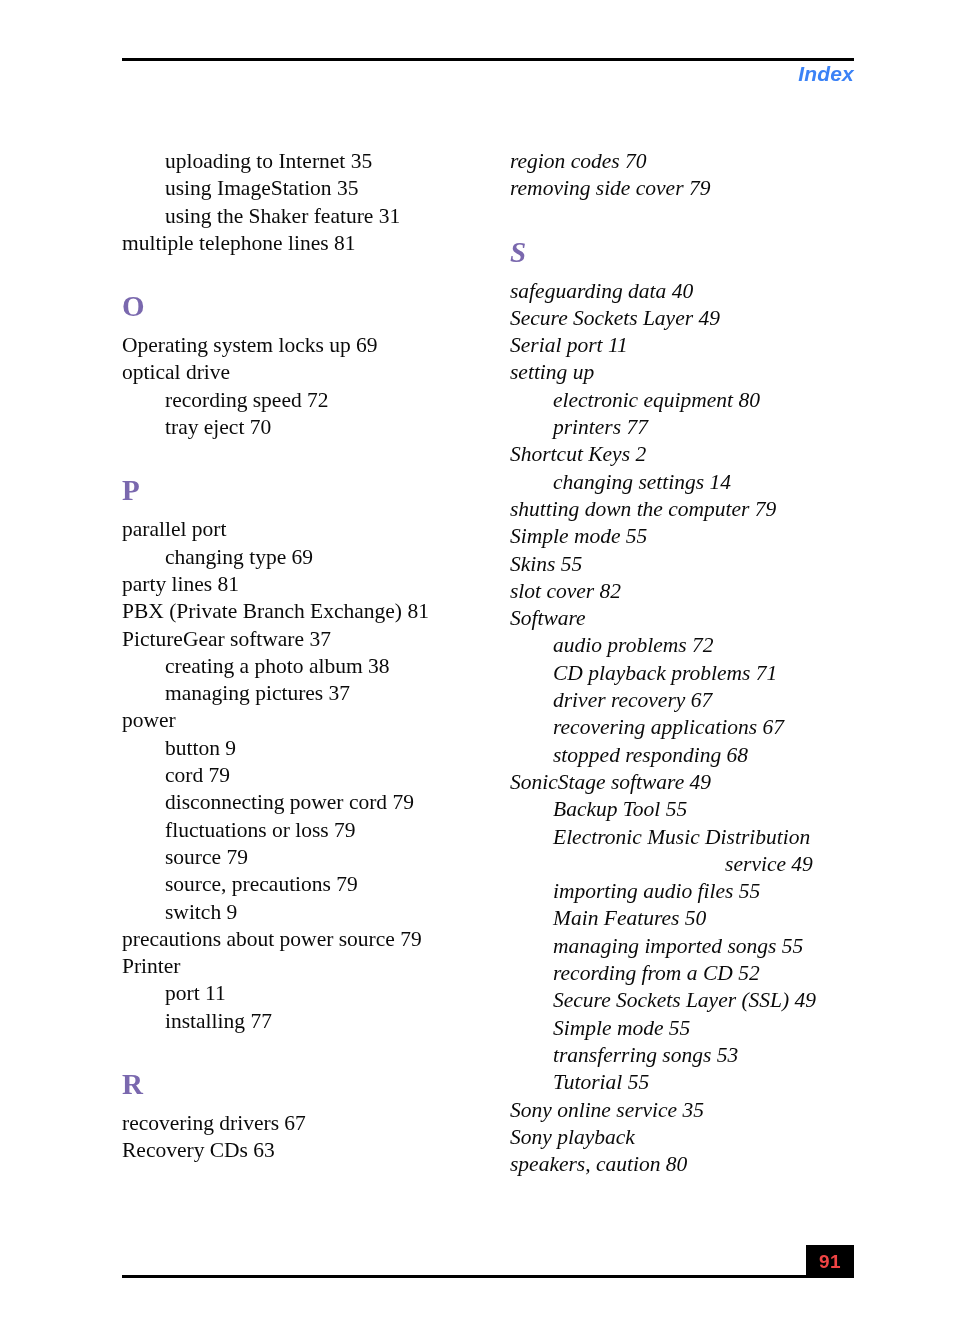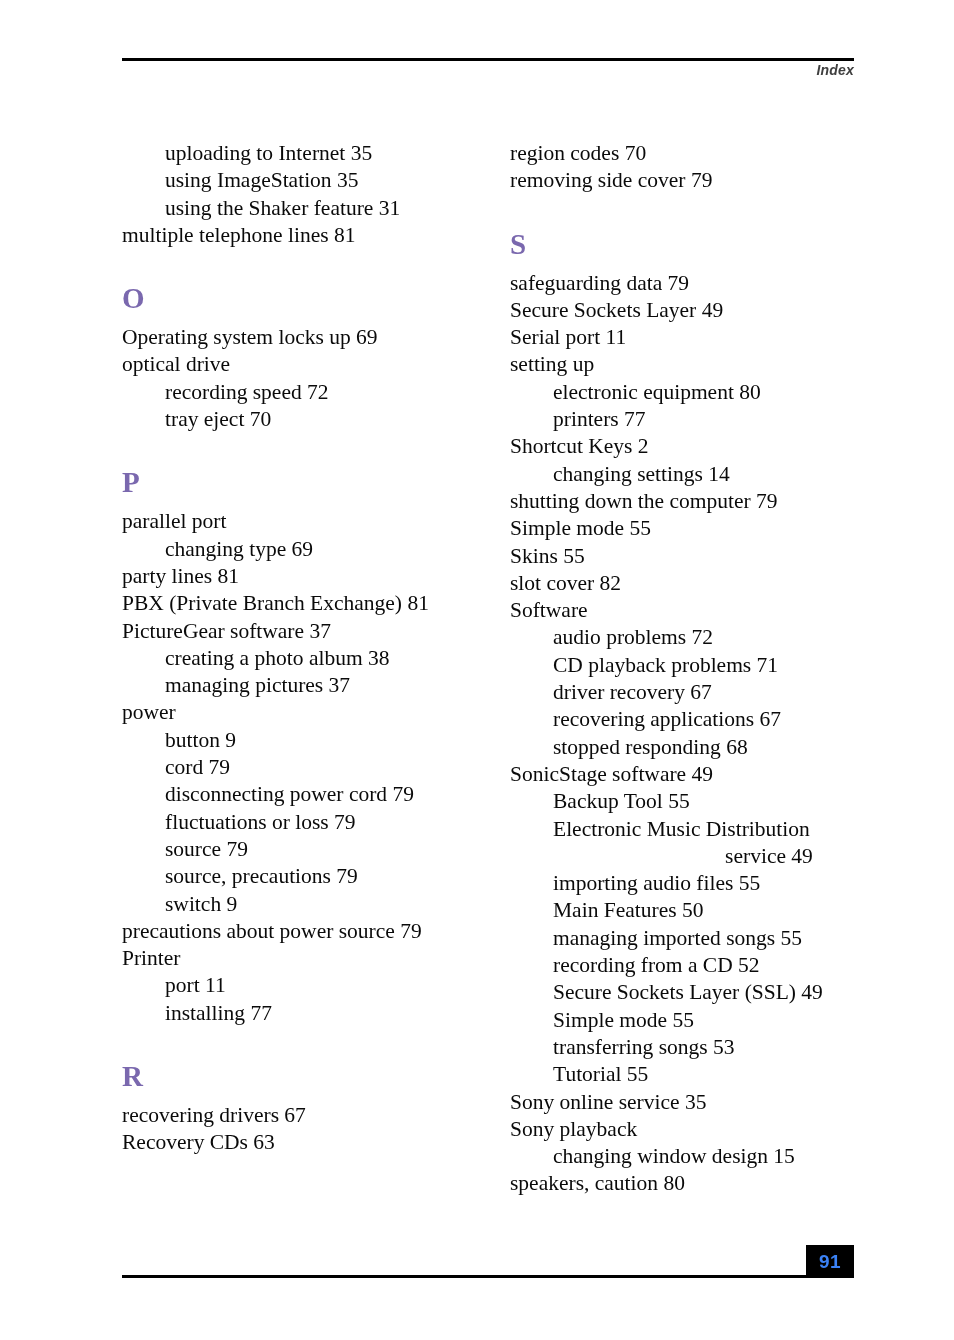--- a/index.html
+++ b/index.html
@@ -27,39 +27,39 @@
     height: 3px;
     background: #000000;
   }
   .header-label {
     position: absolute;
     right: 100px;
     top: 62px;
     font-family: "Liberation Sans", "DejaVu Sans", sans-serif;
     font-style: italic;
     font-weight: bold;
-    font-size: 14px;
+    font-size: 21px;
     letter-spacing: 0.2px;
-    color: #404040;
+    color: #3b82f6;
     white-space: nowrap;
   }
 
   
   .columns {
     position: absolute;
     left: 0;
     top: 132px;
     width: 954px;
   }
   .col {
     position: absolute;
-    top: 8px;
+    top: 16px;
   }
   .col-left  { left: 122px; width: 360px; }
-  .col-right { left: 510px; width: 400px; }
+  .col-right { left: 510px; width: 400px; font-style: italic; }
 
   
   .entry {
     font-size: 21.5px;
     line-height: 27.3px;
     white-space: nowrap;
     color: #0a0a0a;
   }
   .entry.lvl0 { padding-left: 0px; }
   .entry.lvl1 { padding-left: 43px; }
@@ -85,21 +85,21 @@
     height: 3px;
     background: #000000;
   }
   .page-badge {
     position: absolute;
     left: 806px;
     top: 1245px;
     width: 48px;
     height: 33px;
     background: #000000;
-    color: #3b82f6;
+    color: #ef4444;
     font-family: "Liberation Sans", "DejaVu Sans", sans-serif;
     font-weight: bold;
     font-size: 19px;
     display: flex;
     align-items: center;
     justify-content: center;
     letter-spacing: 0.5px;
   }
 </style>
 </head>
@@ -142,21 +142,21 @@
         <div class="entry lvl1">port 11</div>
         <div class="entry lvl1">installing 77</div>
         <div class="section-letter">R</div>
         <div class="entry lvl0">recovering drivers 67</div>
         <div class="entry lvl0">Recovery CDs 63</div>
       </div>
     <div class="col col-right">
         <div class="entry lvl0">region codes 70</div>
         <div class="entry lvl0">removing side cover 79</div>
         <div class="section-letter">S</div>
-        <div class="entry lvl0">safeguarding data 79</div>
+        <div class="entry lvl0">safeguarding data 40</div>
         <div class="entry lvl0">Secure Sockets Layer 49</div>
         <div class="entry lvl0">Serial port 11</div>
         <div class="entry lvl0">setting up</div>
         <div class="entry lvl1">electronic equipment 80</div>
         <div class="entry lvl1">printers 77</div>
         <div class="entry lvl0">Shortcut Keys 2</div>
         <div class="entry lvl1">changing settings 14</div>
         <div class="entry lvl0">shutting down the computer 79</div>
         <div class="entry lvl0">Simple mode 55</div>
         <div class="entry lvl0">Skins 55</div>
@@ -174,21 +174,20 @@
         <div class="entry lvl1">importing audio files 55</div>
         <div class="entry lvl1">Main Features 50</div>
         <div class="entry lvl1">managing imported songs 55</div>
         <div class="entry lvl1">recording from a CD 52</div>
         <div class="entry lvl1">Secure Sockets Layer (SSL) 49</div>
         <div class="entry lvl1">Simple mode 55</div>
         <div class="entry lvl1">transferring songs 53</div>
         <div class="entry lvl1">Tutorial 55</div>
         <div class="entry lvl0">Sony online service 35</div>
         <div class="entry lvl0">Sony playback</div>
-        <div class="entry lvl1">changing window design 15</div>
         <div class="entry lvl0">speakers, caution 80</div>
       </div>
   </div>
 
   <div class="footer-rule"></div>
   <div class="page-badge">91</div>
 
 </div>
 
 </body></html>

